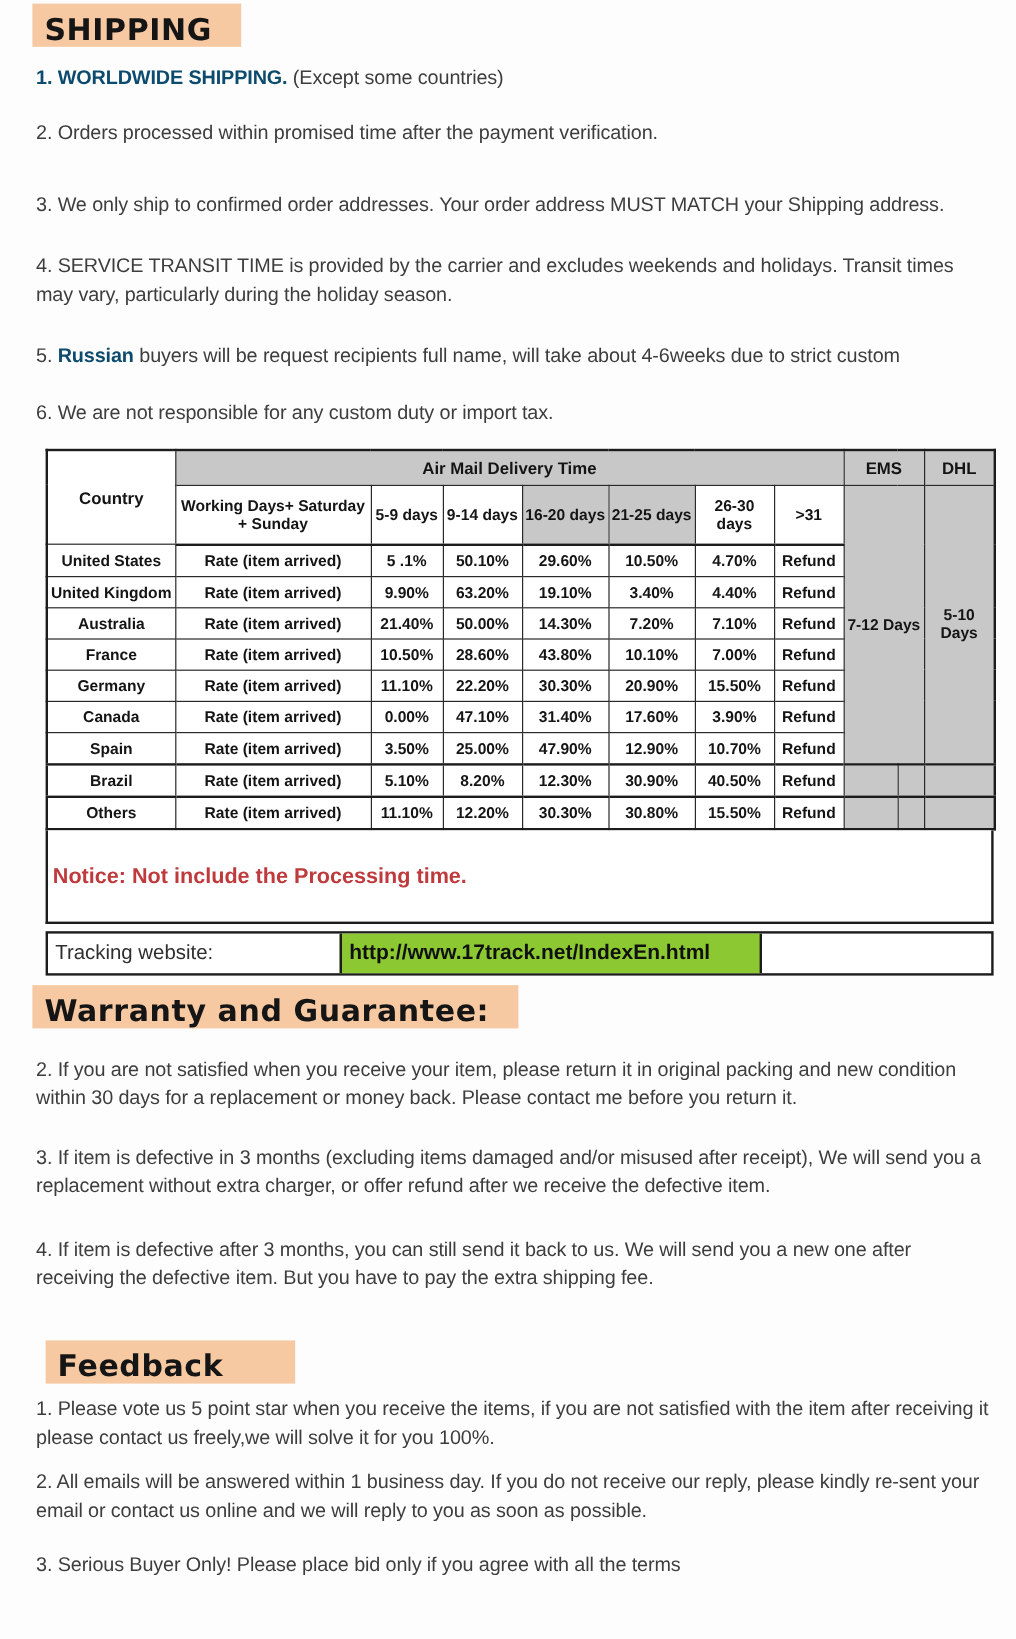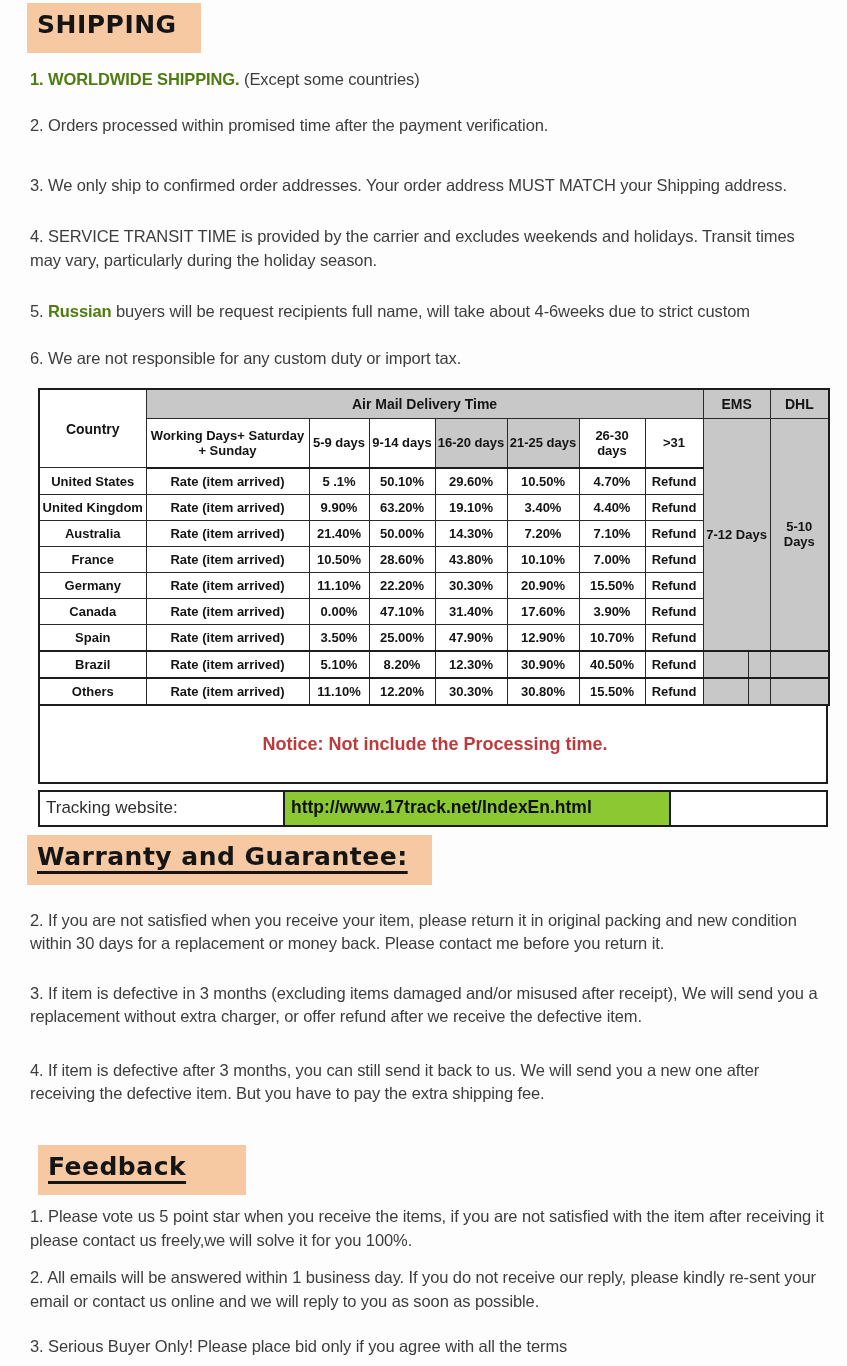--- a/index.html
+++ b/index.html
@@ -4,32 +4,32 @@
 <style>
   html,body { margin:0; padding:0; background:#ffffff; }
   .sheet {
     position:relative; width:847px; height:1366px; background:#fdfdfd;
     overflow:hidden; font-family:"Liberation Sans", sans-serif;
   }
   
   .sec-title {
     display:block; width:fit-content; background:#f6c9a2; color:#151515;
     font-family:"DejaVu Sans", sans-serif; font-weight:bold; font-size:25px;
-    letter-spacing:0.5px; padding:7px 24px 14px 10px; margin-left:27px;
-  }
-  .sec-title.u { text-decoration:underline; text-decoration-thickness:3px; text-underline-offset:6px; }
+    letter-spacing:0.5px; padding:7px 24px 0 10px; margin-left:27px;
+  }
+  .sec-title.u { text-decoration-thickness:3px; text-underline-offset:6px; }
   #t-ship { margin-top:3px; }
   #t-warranty { margin-top:8px; }
   #t-feedback { margin-top:40px; padding-right:60px;margin-left:38px; }
   
   .body-p {
     margin:0 0 0 30px; width:795px; font-size:16.5px; line-height:1.42;
     color:#3d3d3d; letter-spacing:-0.1px;
   }
-  .body-p b { color:#4d7c0f; }
+  .body-p b { color:#0c4a6e; }
   
   table.ship {
     border-collapse:collapse; table-layout:fixed; width:790px;
     margin:18px 0 0 38px; border:2px solid #1c1c1c;
   }
   table.ship td {
     border:1px solid #2a2a2a; background:#ffffff; text-align:center;
     vertical-align:middle; font-weight:bold; font-size:13px; color:#141414;
     padding:2px 1px; overflow:hidden; font-family:"Liberation Sans", sans-serif;
   }
@@ -37,31 +37,31 @@
   tr.hd1 td { height:24px; font-size:14px;margin-top:28px; }
   tr.hd2 td { height:44px; border-bottom:2px solid #1c1c1c; }
   tr.datarow td { height:21px; }
   tr.thick td { border-top:2px solid #1c1c1c; }
   td.ems { font-size:15px; }
   td.sel { border:2px solid #4a4a4a; }
   
   .notice-box {
     width:790px; margin-left:38px; height:78px; background:#ffffff;
     border-left:2px solid #1c1c1c; border-right:2px solid #1c1c1c;
-    border-bottom:2px solid #1c1c1c; box-sizing:border-box;text-align:center;
+    border-bottom:2px solid #1c1c1c; box-sizing:border-box;
   }
   .notice-text { padding:28px 0 0 4px; font-weight:bold; font-size:18px; color:#bf3a3c; }
   
   .track {
     display:flex; width:790px; height:37px; margin:6px 0 0 38px;
     border:2px solid #1c1c1c; box-sizing:border-box; background:#ffffff; align-items:stretch;
   }
   .track .lbl { width:243px; box-sizing:border-box; padding:6px 0 0 6px; font-size:17px; color:#2e2e2e; }
   .track .url {
-    width:388px; box-sizing:border-box; background:#8cc832;
+    width:352px; box-sizing:border-box; background:#8cc832;
     border-left:2px solid #1c1c1c; border-right:2px solid #1c1c1c;
     padding:5px 0 0 6px; font-weight:bold; font-size:17.5px; color:#101010;
   }
   .track .rest { flex:1; }
 </style>
 </head>
 <body>
 
 <div class="sheet">
 

